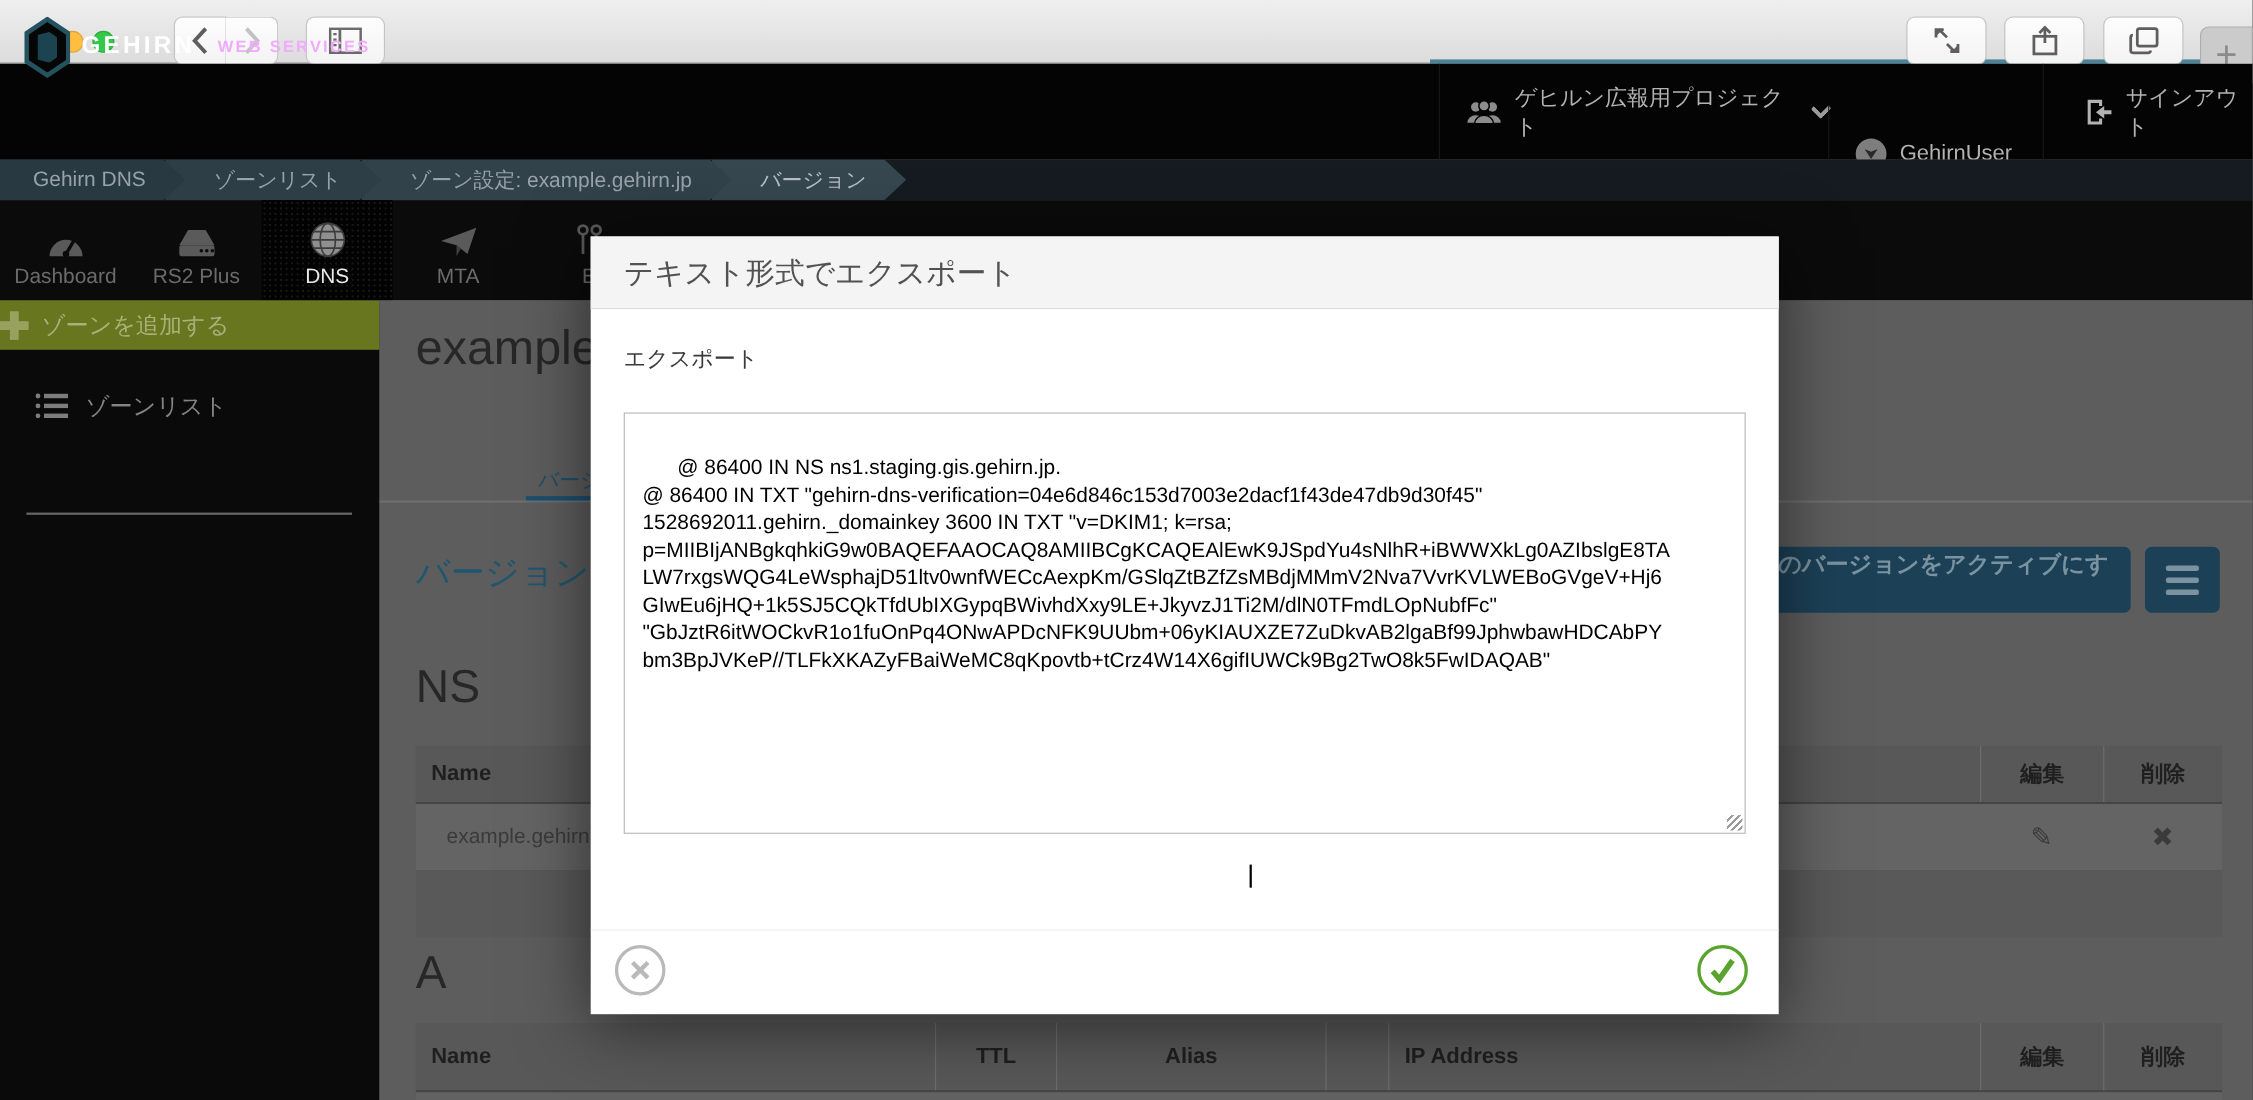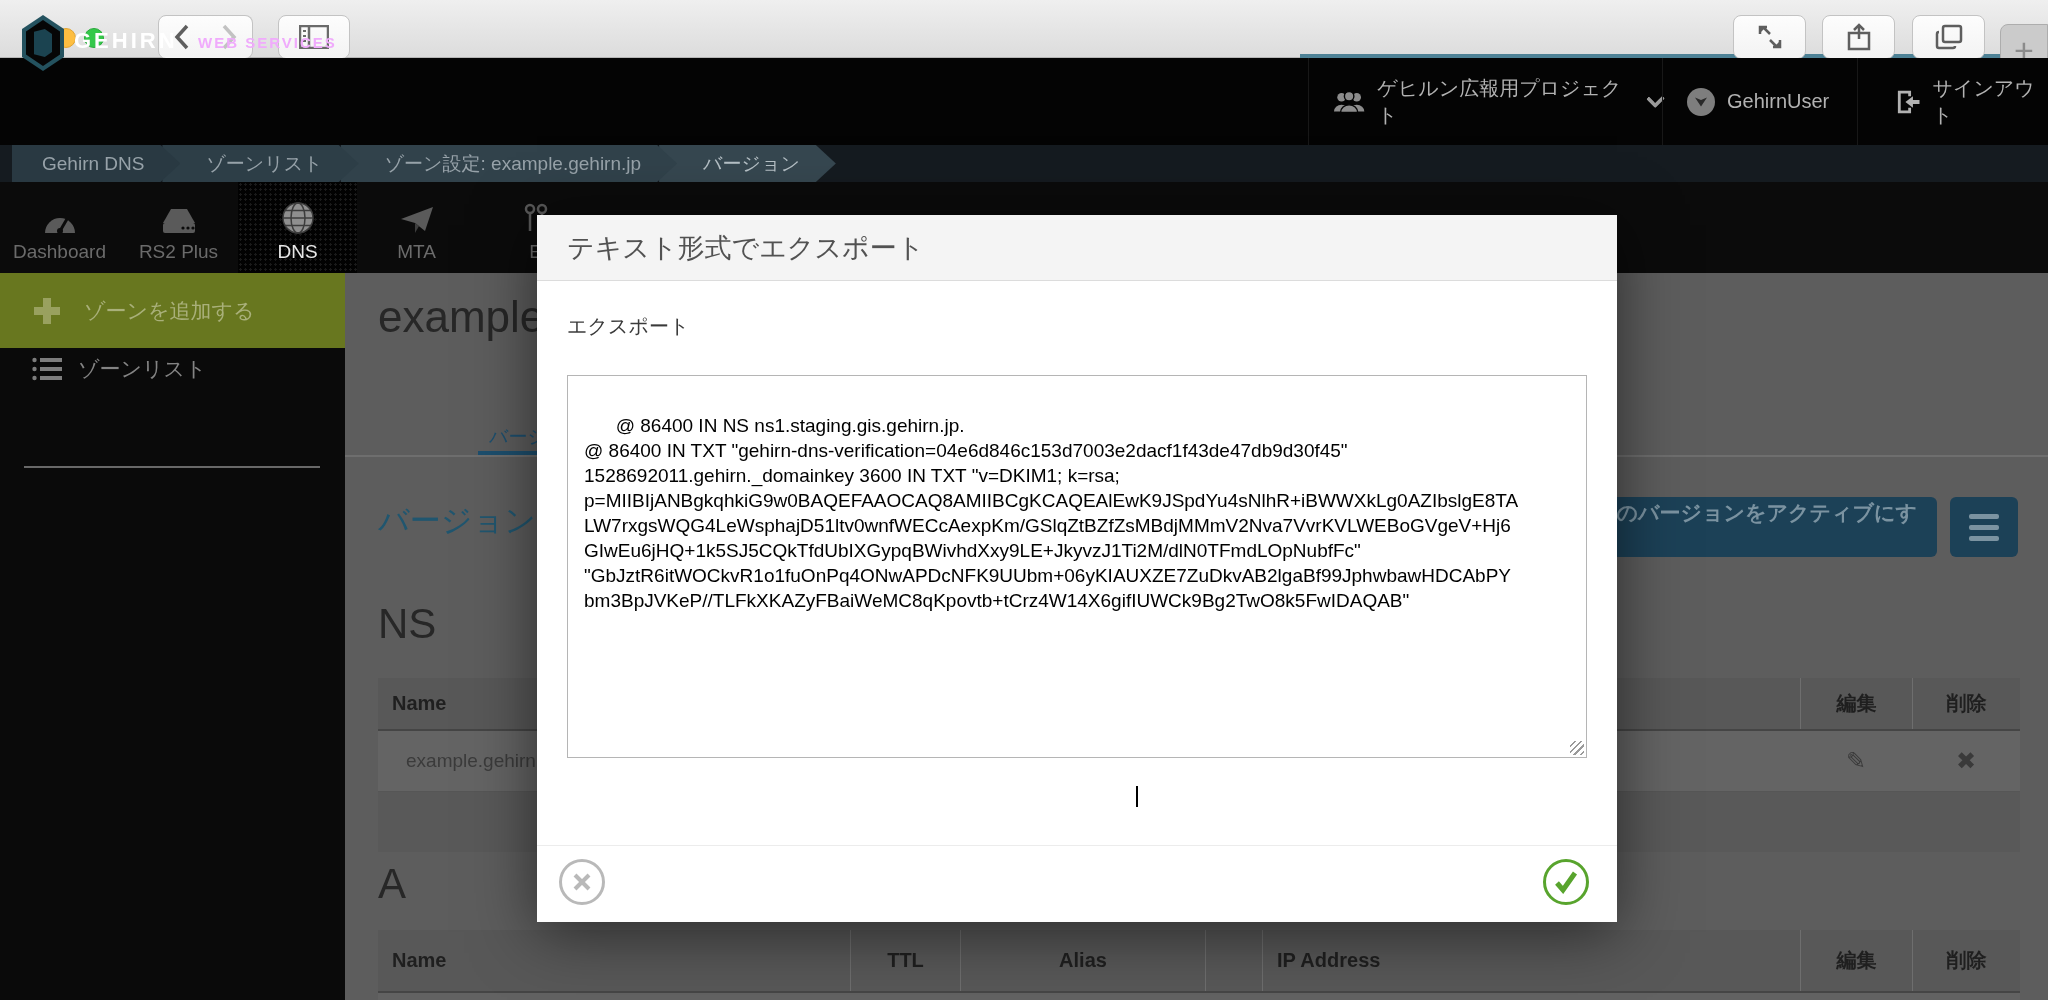--- a/index.html
+++ b/index.html
@@ -34,51 +34,51 @@
     clip-path:polygon(50% 0,100% 25%,100% 75%,50% 100%,0 75%,0 25%);}
   .hex-in{left:4px;top:5px;width:34px;height:46px;background:#060606;
     clip-path:polygon(50% 0,100% 25%,100% 75%,50% 100%,0 75%,0 25%);position:absolute;}
   .hex-core{left:12px;top:14px;width:18px;height:28px;background:#1b4350;position:absolute;
     clip-path:polygon(0 10%,60% 0,100% 18%,100% 82%,60% 100%,0 90%);}
   .brand{left:74px;top:28px;font-size:22px;font-weight:bold;letter-spacing:3px;color:#ffffff;}
   .brandsuffix{left:198px;top:34px;font-size:15px;font-weight:bold;letter-spacing:2px;color:#f0abfc;}
   .hsection{top:58px;height:87px;display:flex;align-items:center;color:#b2b2b2;
     font-size:20px;border-left:1px solid #181818;}
   .hsec-project{left:1308px;width:354px;padding-left:24px;gap:12px;}
-  .hsec-user{left:1662px;width:195px;padding-left:24px;gap:12px;}
+  .hsec-user{left:1662px;width:195px;padding-left:24px;gap:12px;margin-top:38px;}
   .hsec-signout{left:1857px;width:191px;padding-left:38px;gap:12px;}
   .chev-down{width:14px;height:14px;border-right:4px solid #9a9a9a;border-bottom:4px solid #9a9a9a;
     transform:rotate(45deg);margin-left:8px;margin-top:-6px;border-radius:2px;}
   .avatar{width:28px;height:28px;border-radius:50%;background:#7e7e7e;position:relative;flex:none;}
   .avatar::after{content:"";position:absolute;left:8px;top:7px;width:12px;height:12px;background:#2a2a2a;
     clip-path:polygon(50% 100%,0 25%,50% 45%,100% 25%);}
 
   
   .crumbbar{left:0;top:145px;width:2048px;height:37px;background:#151b20;}
-  .crumbs{display:flex;height:37px;padding-left:12px;}
+  .crumbs{display:flex;height:37px;}
   .crumb{height:37px;display:flex;align-items:center;color:#97a2a9;font-size:19px;
     padding:0 36px 0 30px;position:relative;
     clip-path:polygon(0 0,calc(100% - 20px) 0,100% 50%,calc(100% - 20px) 100%,0 100%);}
   .crumb:nth-child(1){background:#293942;z-index:4;}
   .crumb:nth-child(2){background:#2d3e47;z-index:3;margin-left:-18px;padding-left:44px;}
   .crumb:nth-child(3){background:#31424b;z-index:2;margin-left:-18px;padding-left:44px;}
   .crumb:nth-child(4){background:#364750;z-index:1;margin-left:-18px;padding-left:44px;color:#b6c0c6;}
 
   
   .prodnav{left:0;top:182px;width:2048px;height:91px;background:#0b0b0b;}
   .pitem{top:182px;height:91px;width:119px;display:flex;flex-direction:column;align-items:center;
     justify-content:flex-end;padding-bottom:10px;gap:6px;color:#6b6b6b;font-size:19px;}
   .pitem svg{display:block;}
   .pitem.active{color:#e8e8e8;background:#020202;
     background-image:radial-gradient(#1a1a1a 1px,transparent 1.2px);background-size:5px 5px;}
 
   
   .sidebar{left:0;top:273px;width:345px;height:727px;background:#0a0a0a;}
-  .sb-add{left:0;top:273px;width:345px;height:75px;background:#68771f;display:flex;align-items:center;
-    color:#a9b07a;font-size:21px;gap:24px;padding-left:34px;}
+  .sb-add{left:0;top:273px;width:345px;height:45px;background:#68771f;display:flex;align-items:center;
+    color:#a9b07a;font-size:21px;gap:12px;}
   .plusicon{width:26px;height:26px;position:relative;flex:none;}
   .plusicon::before,.plusicon::after{content:"";position:absolute;background:#99a15f;}
   .plusicon::before{left:9px;top:0;width:8px;height:26px;}
   .plusicon::after{left:0;top:9px;width:26px;height:8px;}
   .sb-list{left:0;top:337px;width:345px;height:63px;display:flex;align-items:center;
     color:#848484;font-size:21px;gap:16px;padding-left:32px;}
   .sb-divider{left:24px;top:466px;width:296px;height:2px;background:#686868;}
 
   
   .content{left:345px;top:273px;width:1703px;height:727px;background:#5d5d5d;overflow:hidden;}

